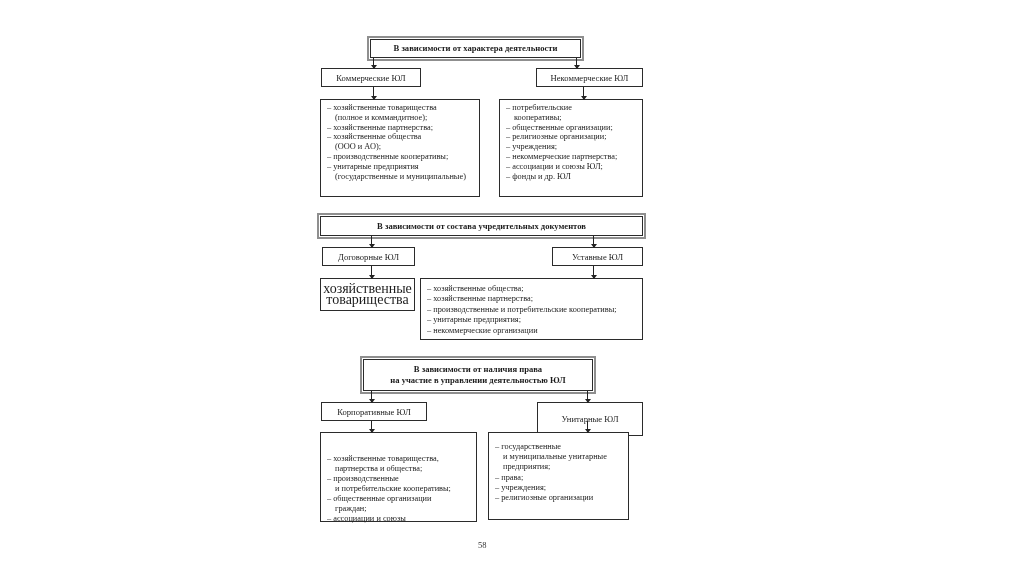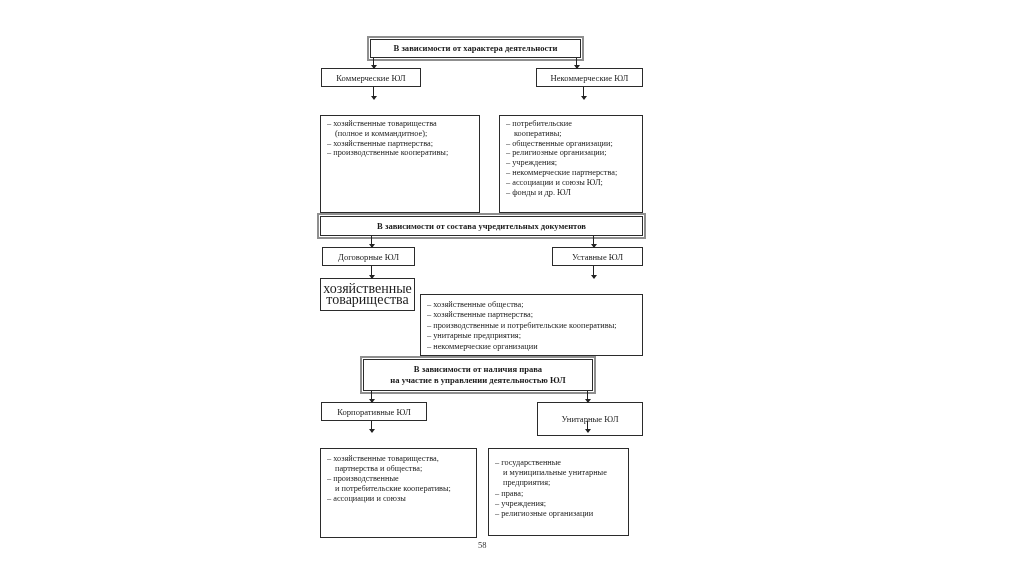--- a/index.html
+++ b/index.html
@@ -39,21 +39,20 @@
   }
   
   .list{
     position:absolute;
     box-sizing:border-box;
     border:1px solid #2b2b2b;
     background:#fff;
     font-size:8.3px;
     line-height:9.8px;
     padding:3px 3px 0 6px;
-    margin-top:16px;
   }
   .li{
     white-space:pre-line;
     padding-left:8px;
     text-indent:-8px;
   }
   .centerbox{
     position:absolute;
     box-sizing:border-box;
     border:1px solid #2b2b2b;
@@ -91,21 +90,25 @@
 
   <div class="hdr" style="left:370px;top:39px;width:211px;height:19px">В зависимости от характера деятельности</div>
 
   <div class="lbl" style="left:321px;top:68px;width:100px;height:19px">Коммерческие ЮЛ</div>
   <div class="lbl" style="left:536px;top:68px;width:107px;height:19px">Некоммерческие ЮЛ</div>
 
   <div class="list" style="left:320px;top:99px;width:160px;height:98px">
     <div class="li">– хозяйственные товарищества
 (полное и коммандитное);</div>
     <div class="li">– хозяйственные партнерства;</div>
+    <div class="li">– хозяйственные общества
+(ООО и АО);</div>
     <div class="li">– производственные кооперативы;</div>
+    <div class="li">– унитарные предприятия
+(государственные и муниципальные)</div>
   </div>
 
   <div class="list" style="left:499px;top:99px;width:144px;height:98px">
     <div class="li">– потребительские
 кооперативы;</div>
     <div class="li">– общественные организации;</div>
     <div class="li">– религиозные организации;</div>
     <div class="li">– учреждения;</div>
     <div class="li">– некоммерческие партнерства;</div>
     <div class="li">– ассоциации и союзы ЮЛ;</div>
@@ -127,25 +130,27 @@
     <div class="li">– унитарные предприятия;</div>
     <div class="li">– некоммерческие организации</div>
   </div>
 
   <div class="hdr" style="left:363px;top:359px;width:230px;height:32px">В зависимости от наличия права
 на участие в управлении деятельностью ЮЛ</div>
 
   <div class="lbl" style="left:321px;top:402px;width:106px;height:19px">Корпоративные ЮЛ</div>
   <div class="lbl" style="left:537px;top:402px;width:106px;height:34px">Унитарные ЮЛ</div>
 
-  <div class="list" style="left:320px;top:432px;width:157px;height:90px;padding-top:5px;line-height:10px">
+  <div class="list" style="left:320px;top:432px;width:157px;height:90px;padding-top:21px;line-height:10px">
     <div class="li">– хозяйственные товарищества,
 партнерства и общества;</div>
     <div class="li">– производственные
 и потребительские кооперативы;</div>
+    <div class="li">– общественные организации
+граждан;</div>
     <div class="li">– ассоциации и союзы</div>
   </div>
 
   <div class="list" style="left:488px;top:432px;width:141px;height:88px;padding-top:9px;line-height:10.2px">
     <div class="li">– государственные
 и муниципальные унитарные
 предприятия;</div>
     <div class="li">– права;</div>
     <div class="li">– учреждения;</div>
     <div class="li">– религиозные организации</div>

